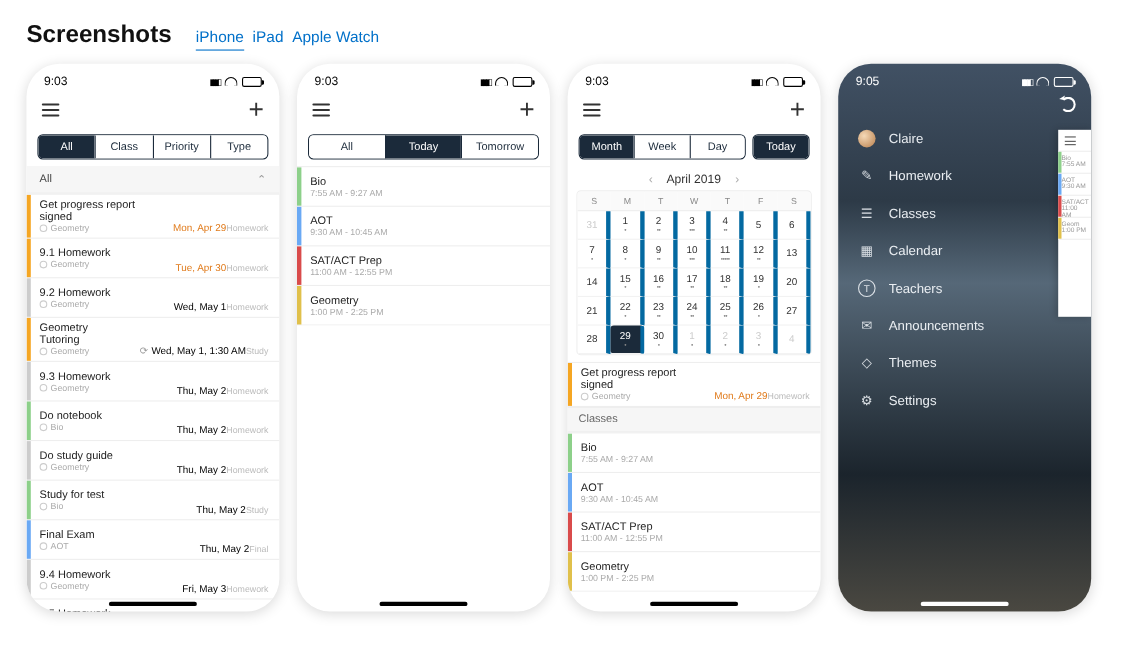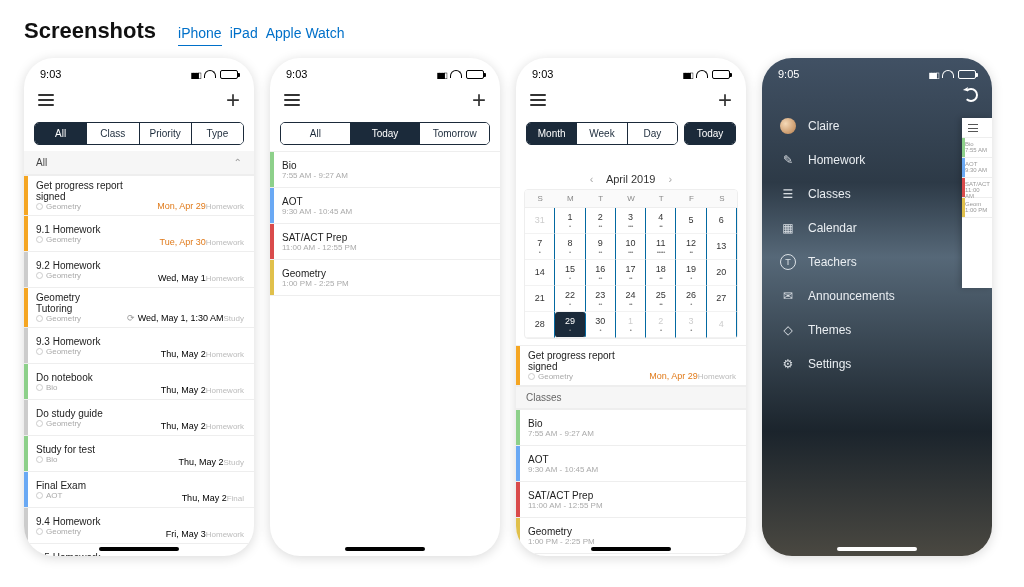--- a/index.html
+++ b/index.html
@@ -21,21 +21,21 @@
 .battery { width: 18px; height: 9px; border: 1px solid currentColor; border-radius: 2px; position: relative; }
 .battery::after { content: ""; position: absolute; right: -3px; top: 2px; width: 2px; height: 4px; background: currentColor; border-radius: 0 1px 1px 0; }
 .topbar { display: flex; justify-content: space-between; align-items: center; padding: 4px 14px 10px; }
 .hamburger { width: 16px; height: 12px; display: flex; flex-direction: column; justify-content: space-between; }
 .hamburger span { height: 2px; background: #333; width: 100%; border-radius: 1px; }
 .plus { font-size: 24px; font-weight: 300; color: #333; line-height: 1; }
 .segmented { display: flex; margin: 0 10px 6px; border: 1px solid #1b2a3a; border-radius: 5px; overflow: hidden; }
 .segmented .seg { flex: 1; text-align: center; font-size: 10px; padding: 5px 0; background: #fff; color: #1b2a3a; }
 .segmented .seg.active { background: #1b2a3a; color: #fff; }
 .segmented .seg + .seg { border-left: 1px solid #1b2a3a; }
-.cal-seg-row{ display:flex; gap:6px; margin:0 10px 24px; }
+.cal-seg-row{ display:flex; gap:6px; margin:0 10px 8px; }
 .cal-seg-row .segmented{ margin:0; }
 .cal-seg-row .segmented.main{ flex:3; }
 .cal-seg-row .segmented.today-btn{ flex:1; }
 .group-row { display: flex; justify-content: space-between; padding: 6px 12px; font-size: 10px; color: #444; background: #f6f6f6; border-bottom: 1px solid #eee; }
 .group-row .chev { color: #999; }
 .list { overflow: hidden; border-top: 1px solid #eee; }
 .item { display: flex; align-items: stretch; border-bottom: 1px solid #eee; min-height: 36px; }
 .colorbar { width: 4px; flex-shrink: 0; }
 .item-body { flex: 1; padding: 4px 8px; display: flex; flex-direction: column; justify-content: center; }
 .item-title { font-size: 10px; color: #222; }
@@ -43,21 +43,21 @@
 .item-right { display: flex; flex-direction: row; align-items: flex-end; justify-content: center; padding: 4px 10px; }
 .item-due { font-size: 9px; }
 .item-cat { font-size: 8px; color: #bbb; }
 .clock-icon { width: 7px; height: 7px; border: 1px solid #ccc; border-radius: 50%; display:inline-block; }
 .home-indicator { position: absolute; bottom: 5px; left: 50%; transform: translateX(-50%); width: 80px; height: 4px; background: #000; border-radius: 2px; }
 .phone.dark .home-indicator { background: #fff; }
 
 .cal-title { text-align: center; font-size: 11px; color: #333; padding: 4px 0; }
 .cal-grid { display: grid; grid-template-columns: repeat(7, 1fr); margin: 0 8px; border: 1px solid #eee; border-radius: 4px; overflow: hidden; }
 .cal-dow { text-align: center; font-size: 8px; color: #888; padding: 4px 0; background: #fafafa; border-bottom: 1px solid #eee; }
-.cal-day { text-align: center; font-size: 9px; color: #333; height: 26px; display: flex; flex-direction: column; align-items: center; justify-content: center; gap: 1px; border-right: 1px solid #0369a1; border-bottom: 1px solid #f2f2f2; position: relative; }
+.cal-day { text-align: center; font-size: 9px; color: #333; height: 26px; display: flex; flex-direction: column; align-items: center; justify-content: center; gap: 1px; border-right: 4px solid #0369a1; border-bottom: 1px solid #f2f2f2; position: relative; }
 .cal-day .dots { font-size: 6px; color: #888; line-height: 1; letter-spacing: -.5px; }
 .cal-day.dim { color: #ccc; }
 .cal-day.selected { background: #1b2a3a; color: #fff; border-radius: 3px; }
 .section-label { font-size: 10px; color: #666; background: #f6f6f6; padding: 5px 10px; border-top: 1px solid #eee; border-bottom: 1px solid #eee; }
 
 .brand { font-size: 18px; padding: 0 18px 12px; font-weight: 400; }
 .brand b { font-weight: 700; }
 .menu { display: flex; flex-direction: column; gap: 6px; padding: 0 18px; }
 .menu-item { display: flex; align-items: center; gap: 12px; font-size: 12px; padding: 6px 0; color: #eaeef2; }
 .menu-icon { width: 16px; height: 16px; display: flex; align-items: center; justify-content: center; font-size: 12px; opacity: .9; }

